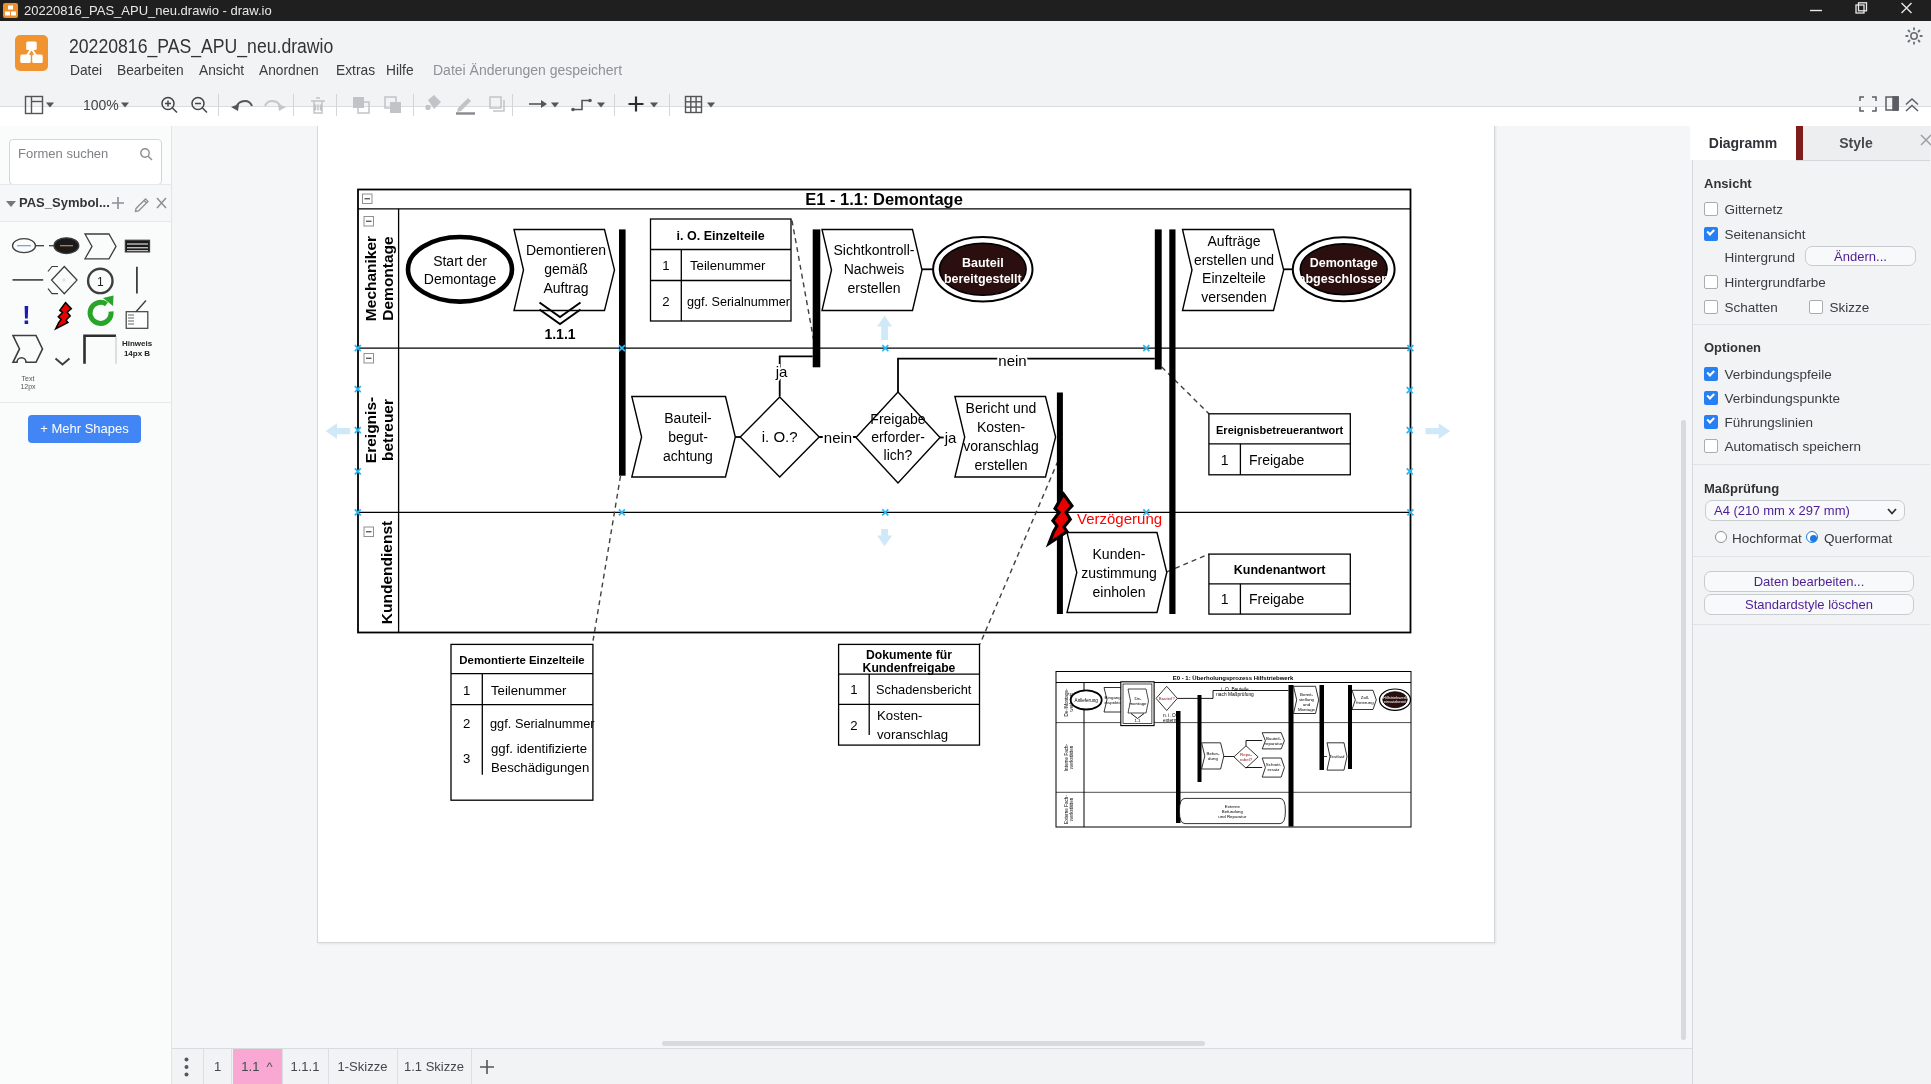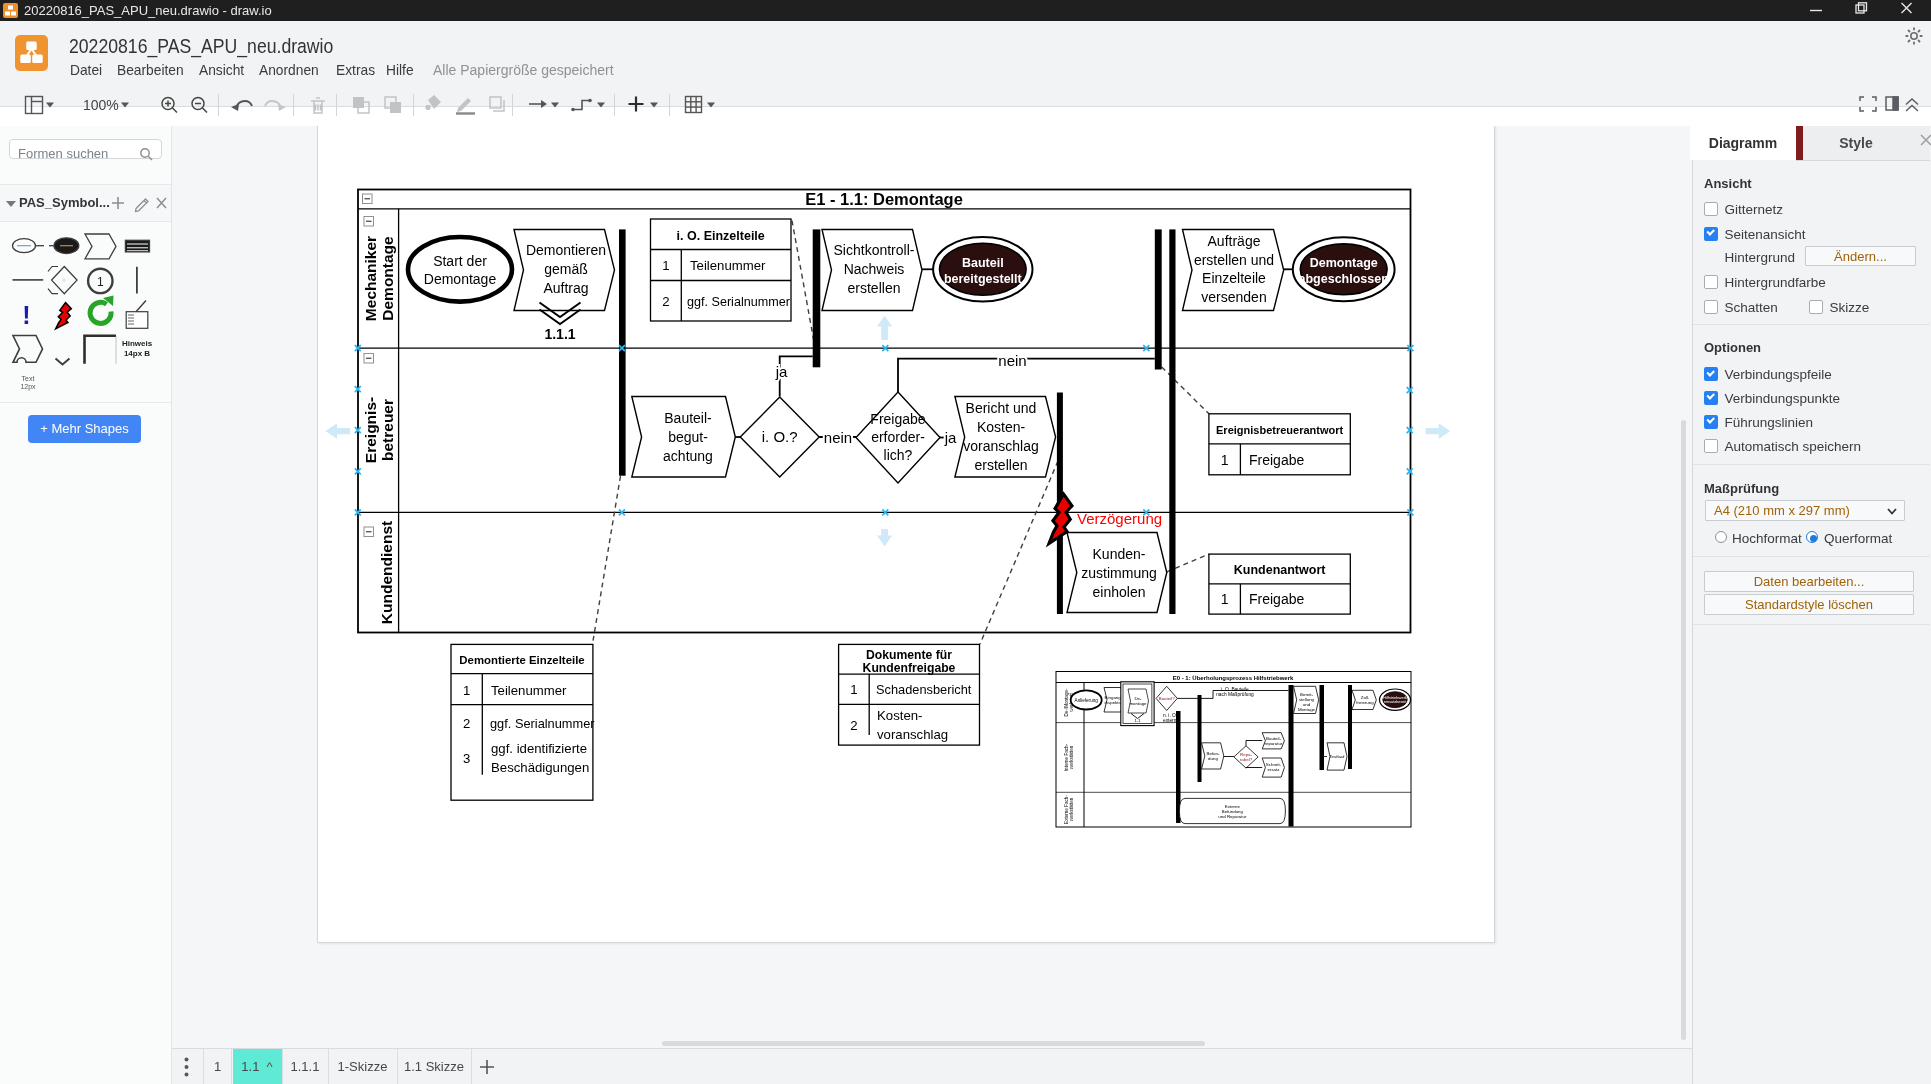--- a/index.html
+++ b/index.html
@@ -11,46 +11,46 @@
 #titlebar .ticon { position:absolute; left:3px; top:3px; width:15px; height:15px; background:#ef8f2a; border-radius:2px; }
 #titlebar .ttext { position:absolute; left:24px; top:2px; color:#e9e9e9; font-size:13px; line-height:17px; }
 
 #header { position:absolute; left:0; top:21px; width:1931px; height:86px; background:#f1f3f4; border-bottom:1px solid #dadddf; }
 #logo { position:absolute; left:15px; top:14px; width:33px; height:36px; background:#ef9430; border-radius:5px; }
 #fname { position:absolute; left:69px; top:13px; font-size:20.5px; color:#333; transform:scaleX(0.86); transform-origin:left center; }
 .menuitem { position:absolute; top:41px; font-size:14.5px; color:#3b3b3b; transform:scaleX(0.95); transform-origin:left center; }
 #savemsg { position:absolute; left:433px; top:41px; font-size:14px; color:#8d9297; }
 
 #sidebar { position:absolute; left:0; top:126px; width:172px; height:958px; background:#fafbfb; border-right:1px solid #e2e4e6; }
-#searchbox { position:absolute; left:9px; top:13px; width:153px; height:20px; background:#fff; border:1px solid #d4d7d9; border-radius:4px; }
+#searchbox { position:absolute; left:9px; top:13px; width:153px; height:46px; background:#fff; border:1px solid #d4d7d9; border-radius:4px; }
 #searchbox span { position:absolute; left:8px; top:6px; font-size:13px; color:#7e8286; }
 #shapehead { position:absolute; left:0; top:58px; width:171px; height:38px; border-top:1px solid #e6e8ea; border-bottom:1px solid #e6e8ea; background:#f6f7f8; }
 #shapehead .t { position:absolute; left:19px; top:10px; font-size:13px; font-weight:bold; color:#353535; }
 #morebtn { position:absolute; left:28px; top:289px; width:113px; height:28px; background:#4285f4; border-radius:4px; color:#fff; font-size:13px; text-align:center; line-height:28px; }
 #sbdiv2 { position:absolute; left:0; top:276px; width:171px; height:0; border-top:1px solid #e6e8ea; }
 
 #canvas { position:absolute; left:172px; top:126px; width:1520px; height:922px; background:#f5f6f7; overflow:hidden; }
 #page { position:absolute; left:145px; top:-7px; width:1178px; height:824px; background:#fff; border:1px solid #d5d7d9; box-shadow:1px 1px 2px rgba(0,0,0,0.08); }
 #dsvg { position:absolute; left:0; top:0; }
 #hthumb { position:absolute; left:490px; top:915px; width:543px; height:5px; background:#d9dadb; border-radius:3px; }
 #vthumb { position:absolute; left:1509px; top:294px; width:5px; height:620px; background:#d9dadb; border-radius:3px; }
 
 #tabbar { position:absolute; left:172px; top:1048px; width:1520px; height:36px; background:#f1f3f4; border-top:1px solid #d9dcde; font-size:13px; color:#44484c; }
 .tab { position:absolute; top:0; height:36px; line-height:36px; text-align:center; border-right:1px solid #dcdfe1; }
-.tabactive { background:#5eead4; }
+.tabactive { background:#f9a8d4; }
 
 #panel { position:absolute; left:1692px; top:126px; width:239px; height:958px; background:#f1f3f4; border-left:1px solid #d5d8da; }
 .ptab { position:absolute; top:0; height:34px; line-height:34px; text-align:center; font-size:14px; font-weight:bold; color:#44484c; }
 .phead { position:absolute; font-size:13px; font-weight:bold; color:#333; }
 .plabel { position:absolute; font-size:13.5px; color:#383c40; }
 .pdiv { position:absolute; left:0; width:237px; height:0; border-top:1px solid #e0e3e5; }
 .cb { position:absolute; width:14px; height:14px; border:1px solid #a9adb0; border-radius:2px; background:#fff; }
 .cbc { position:absolute; width:14px; height:14px; border-radius:2px; background:#2580f4; }
 .cbc i { position:absolute; left:3.2px; top:2.5px; width:7px; height:4.5px; border-left:2px solid #fff; border-bottom:2px solid #fff; transform:rotate(-45deg); }
-.pbtn { position:absolute; background:#f8f9fa; border:1px solid #c9ccce; border-radius:1px; font-size:13px; color:#a16207; text-align:center; }
+.pbtn { position:absolute; background:#f8f9fa; border:1px solid #c9ccce; border-radius:7px; font-size:13px; color:#4c1d95; text-align:center; }
 </style>
 </head>
 <body>
 
 <div id="titlebar">
   <div class="ticon"></div>
     <svg class="abs" style="left:3px;top:3px" width="15" height="15" viewBox="0 0 15 15">
       <rect x="5" y="2.5" width="5" height="4" fill="#fff"></rect>
       <rect x="2" y="8.5" width="5" height="4" fill="#fff"></rect>
       <rect x="8" y="8.5" width="5" height="4" fill="#fff"></rect>
@@ -72,21 +72,21 @@
     <rect x="5.3" y="19.5" width="10.5" height="8.5" rx="1.5" fill="#fff"></rect>
     <rect x="17.2" y="19.5" width="10.5" height="8.5" rx="1.5" fill="#fff"></rect>
   </svg>
   <div id="fname">20220816_PAS_APU_neu.drawio</div>
   <div class="menuitem" style="left:70px">Datei</div>
   <div class="menuitem" style="left:117px">Bearbeiten</div>
   <div class="menuitem" style="left:199px">Ansicht</div>
   <div class="menuitem" style="left:259px">Anordnen</div>
   <div class="menuitem" style="left:336px">Extras</div>
   <div class="menuitem" style="left:386px">Hilfe</div>
-  <div id="savemsg">Alle Papiergröße gespeichert</div>
+  <div id="savemsg">Datei Änderungen gespeichert</div>
   <svg id="toolbar" class="abs" style="left:0;top:67px" width="760" height="37" viewBox="0 0 760 37">
     <g fill="none" stroke="#555" stroke-width="1.4">
       <rect x="25.5" y="8.5" width="17" height="17"></rect>
       <line x1="31.5" y1="8.5" x2="31.5" y2="25.5"></line>
       <line x1="31.5" y1="13.5" x2="42.5" y2="13.5"></line>
     </g>
     <path d="M46 14.5 h8 l-4 5 Z" fill="#555"></path>
     <text x="83" y="22" font-size="14" fill="#444">100%</text>
     <path d="M121 14.5 h8 l-4 5 Z" fill="#555"></path>
     <g fill="none" stroke="#444" stroke-width="1.5">

